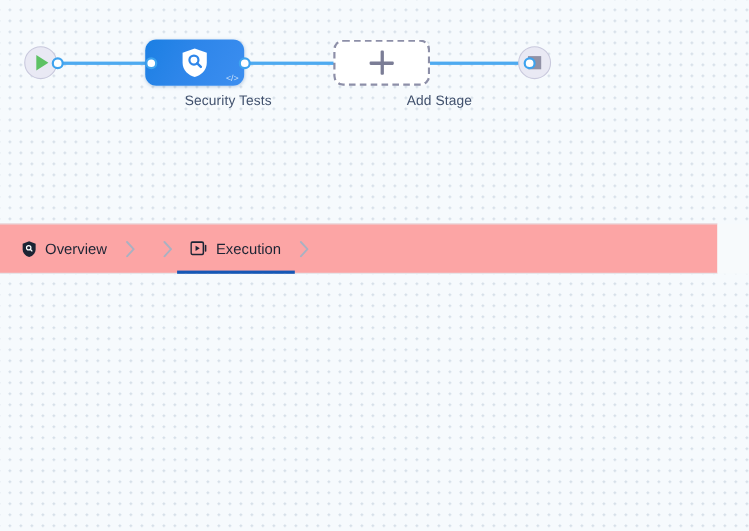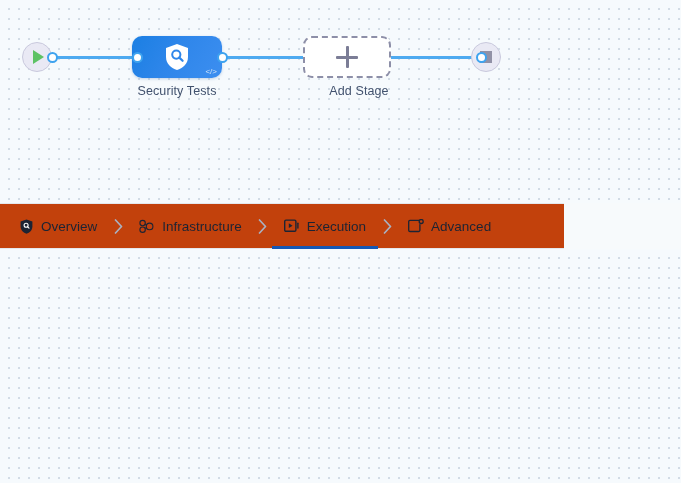--- a/index.html
+++ b/index.html
@@ -140,30 +140,30 @@
 
   
   .node-label {
     position: absolute;
     text-align: center;
     font-size: 12.5px;
     color: #42526e;
     line-height: 17px;
     letter-spacing: .1px;
   }
-  .label-stage { top: 26px; width: 140px; }
+  .label-stage { top: 26px; width: 140px; text-align: right; }
 
   
   .tabbar {
     position: absolute;
     left: 0;
     top: 203px;
-    width: 564px;
+    width: 652px;
     height: 46px;
-    background: #c2410c;
+    background: #fca5a5;
     border-top: 1px solid #e4e8ee;
     border-bottom: 1px solid #e4e8ee;
     display: flex;
     align-items: center;
     padding-left: 14px;
   }
   .tab {
     display: flex;
     align-items: center;
     gap: 7px;
@@ -254,32 +254,20 @@
       </span>
       <span class="tab-label">Overview</span>
     </div>
 
     <div class="chev">
       <svg width="9" height="15" viewBox="0 0 9 15">
           <path d="M1.5 1 L7.5 7.5 L1.5 14" fill="none" stroke="#a9b1c2" stroke-width="1.7" stroke-linecap="round" stroke-linejoin="round"></path>
         </svg>
     </div>
 
-    <div class="tab">
-      <span class="tab-ico">
-        <svg width="16" height="15" viewBox="0 0 16 15">
-          <circle cx="3.6" cy="4.1" r="2.7" fill="none" stroke="#1c2434" stroke-width="1.1"></circle>
-          <circle cx="3.6" cy="10.7" r="2.7" fill="none" stroke="#1c2434" stroke-width="1.1"></circle>
-          <circle cx="10.6" cy="7.4" r="3.3" fill="none" stroke="#1c2434" stroke-width="1.1"></circle>
-          <line x1="6.2" y1="5.3" x2="7.6" y2="6.3" stroke="#1c2434" stroke-width="1.1"></line>
-          <line x1="6.2" y1="9.5" x2="7.6" y2="8.5" stroke="#1c2434" stroke-width="1.1"></line>
-        </svg>
-      </span>
-      <span class="tab-label">Infrastructure</span>
-    </div>
 
     <div class="chev">
       <svg width="9" height="15" viewBox="0 0 9 15">
           <path d="M1.5 1 L7.5 7.5 L1.5 14" fill="none" stroke="#a9b1c2" stroke-width="1.7" stroke-linecap="round" stroke-linejoin="round"></path>
         </svg>
     </div>
 
     <div class="tab active">
       <span class="tab-ico">
         <svg width="16" height="14" viewBox="0 0 16 14">
@@ -290,29 +278,20 @@
       </span>
       <span class="tab-label">Execution</span>
     </div>
 
     <div class="chev">
       <svg width="9" height="15" viewBox="0 0 9 15">
           <path d="M1.5 1 L7.5 7.5 L1.5 14" fill="none" stroke="#a9b1c2" stroke-width="1.7" stroke-linecap="round" stroke-linejoin="round"></path>
         </svg>
     </div>
 
-    <div class="tab">
-      <span class="tab-ico">
-        <svg width="16" height="15" viewBox="0 0 16 15">
-          <path d="M11.3 1.4 H2.0 A1.3 1.3 0 0 0 0.7 2.7 V11.2 A1.3 1.3 0 0 0 2.0 12.5 H10.6 A1.3 1.3 0 0 0 11.9 11.2 V5.6" fill="none" stroke="#1c2434" stroke-width="1.3" stroke-linecap="round" stroke-linejoin="round"></path>
-          <circle cx="13.2" cy="2.5" r="2.0" fill="none" stroke="#1c2434" stroke-width="1.3"></circle>
-        </svg>
-      </span>
-      <span class="tab-label">Advanced</span>
-    </div>
   </div>
 
   <div class="canvas canvas-steps">
     <div class="row row-steps">
 
       
       
       
       
       

